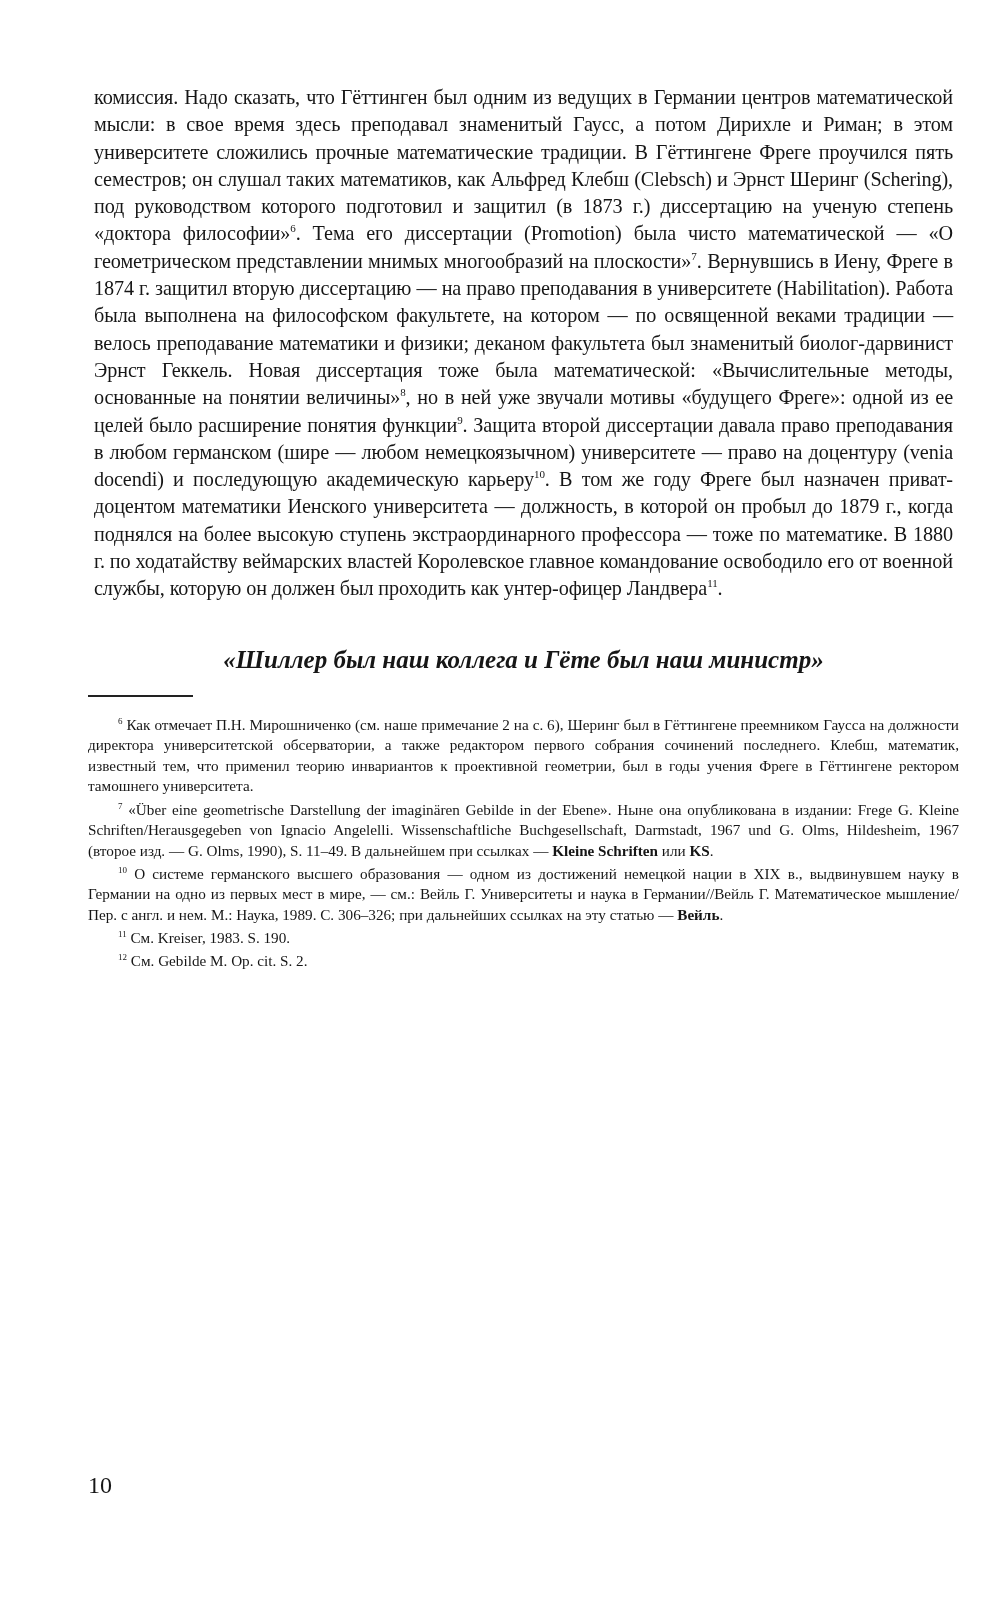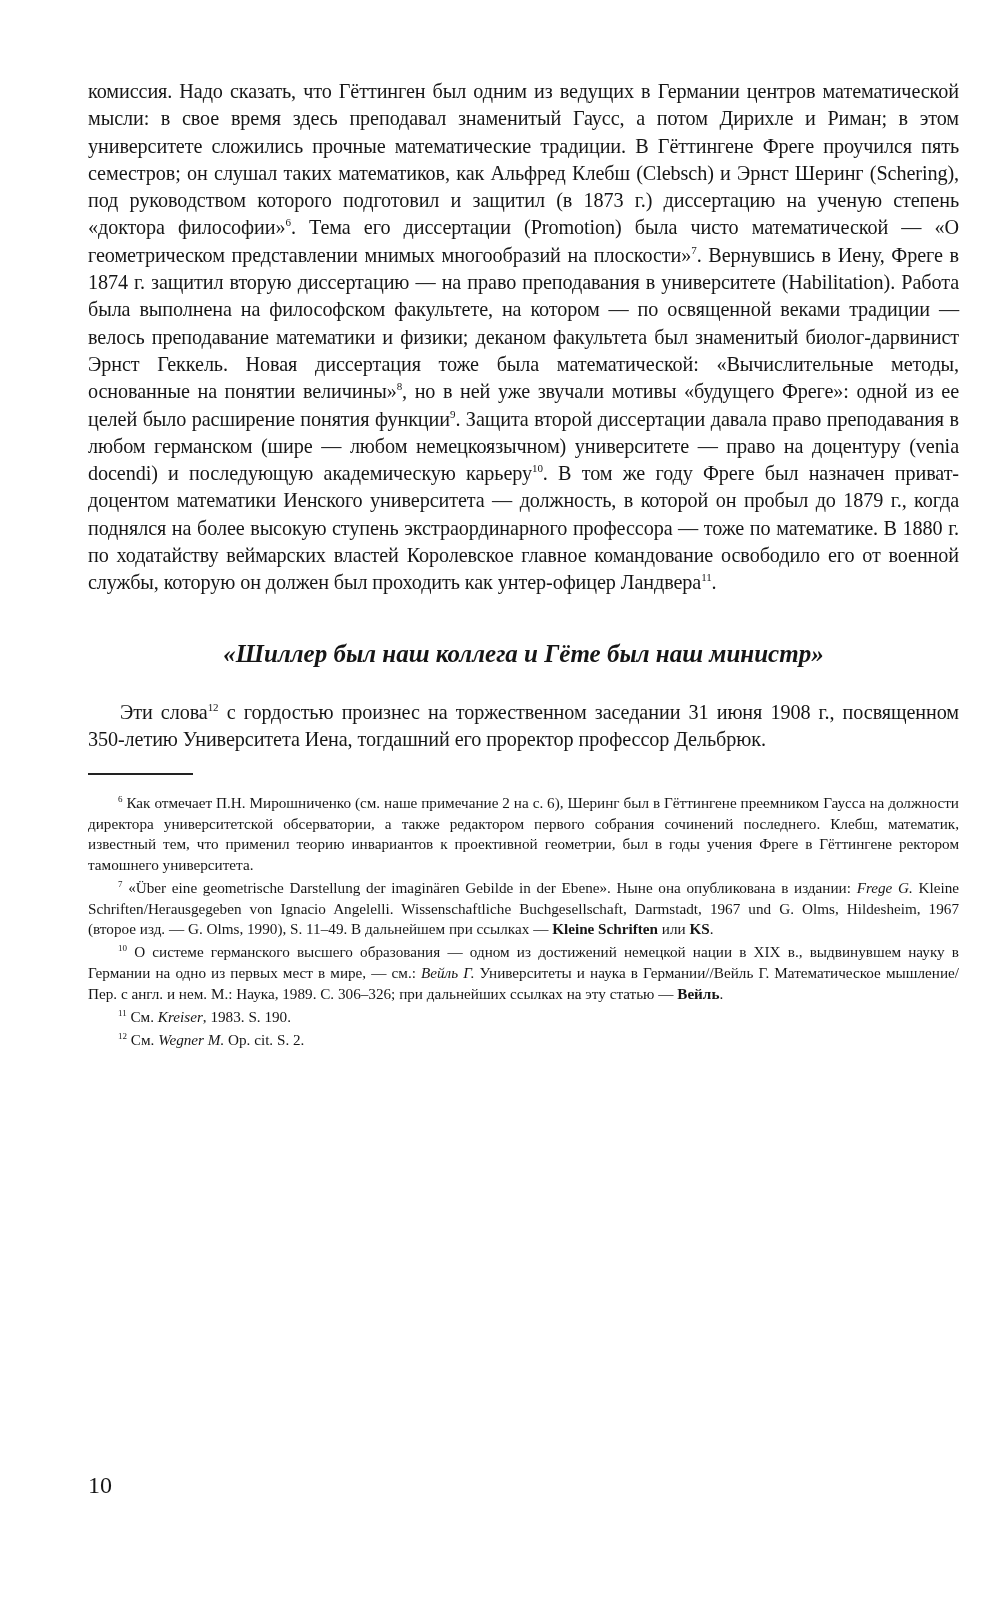--- a/index.html
+++ b/index.html
@@ -3,67 +3,64 @@
 <meta charset="utf-8">
 <style>
   html, body { margin: 0; padding: 0; background: #ffffff; }
   body {
     width: 997px; height: 1600px; position: relative; overflow: hidden;
     font-family: "Liberation Serif", "DejaVu Serif", serif;
     color: #161616;
   }
   .page { position: absolute; left: 88px; top: 78px; width: 871px; }
   .body-text p {
-    margin: 0; font-size: 20.2px; line-height: 27.3px;
+    margin: 6px; font-size: 20.2px; line-height: 27.3px;
     text-align: justify; letter-spacing: -0.1px;
   }
   .body-text p.indent { text-indent: 32px; }
   sup { font-size: 11px; line-height: 0; vertical-align: super; }
   .heading {
-    margin: 42px 0 30px 0; text-align: center;
+    margin: 42px 0 20px 0; text-align: center;
     font-size: 25px; font-weight: bold; font-style: italic; line-height: 30px;
   }
   .rule {
     width: 105px; border-top: 2px solid #222; margin: 20px 0 18px 0;
   }
   .footnotes p {
     margin: 0 0 2.5px 0; font-size: 15.2px; line-height: 20.6px;
     text-align: justify; text-indent: 30px;
   }
   .footnotes sup { font-size: 9px; }
-  .fn-i { font-style: italic; }
+  .fn-i { }
   .fn-b { font-weight: bold; }
   .fn-bi { font-weight: bold; }
   .page-number {
     position: absolute; left: 88px; top: 1471px;
     font-size: 24px; line-height: 28px;
   }
 </style>
 </head>
 <body>
 
 <div class="page">
   <div class="body-text">
     <p>
       <span>комиссия. Надо сказать, что Гёттинген был одним из ведущих в Германии центров математической мысли: в свое время здесь преподавал знаменитый Гаусс, а потом Дирихле и Риман; в этом университете сложились прочные математические традиции. В Гёттингене Фреге проучился пять семестров; он слушал таких математиков, как Альфред Клебш (Clebsch) и Эрнст Шеринг (Schering), под руководством которого подготовил и защитил (в 1873 г.) диссертацию на ученую степень «доктора философии»</span><sup>6</sup><span>. Тема его диссертации (Promotion) была чисто математической — «О геометрическом представлении мнимых многообразий на плоскости»</span><sup>7</sup><span>. Вернувшись в Иену, Фреге в 1874 г. защитил вторую диссертацию — на право преподавания в университете (Habilitation). Работа была выполнена на философском факультете, на котором — по освященной веками традиции — велось преподавание математики и физики; деканом факультета был знаменитый биолог-дарвинист Эрнст Геккель. Новая диссертация тоже была математической: «Вычислительные методы, основанные на понятии величины»</span><sup>8</sup><span>, но в ней уже звучали мотивы «будущего Фреге»: одной из ее целей было расширение понятия функции</span><sup>9</sup><span>. Защита второй диссертации давала право преподавания в любом германском (шире — любом немецкоязычном) университете — право на доцентуру (venia docendi) и последующую академическую карьеру</span><sup>10</sup><span>. В том же году Фреге был назначен приват-доцентом математики Иенского университета — должность, в которой он пробыл до 1879 г., когда поднялся на более высокую ступень экстраординарного профессора — тоже по математике. В 1880 г. по ходатайству веймарских властей Королевское главное командование освободило его от военной службы, которую он должен был проходить как унтер-офицер Ландвера</span><sup>11</sup><span>.</span>
     </p>
   </div>
 
   <div class="heading">«Шиллер был наш коллега и Гёте был наш министр»</div>
 
   <div class="body-text">
-    <p class="indent">
-      <span>Эти слова</span><sup>12</sup><span> с гордостью произнес на торжественном заседании 31 июня 1908 г., посвященном 350-летию Университета Иена, тогдашний его проректор профессор Дельбрюк.</span>
-    </p>
   </div>
 
   <div class="rule"></div>
 
   <div class="footnotes" id="footnotes">
       <p><sup>6</sup> <span>Как отмечает П.Н. Мирошниченко (см. наше примечание 2 на с. 6), Шеринг был в Гёттингене преемником Гаусса на должности директора университетской обсерватории, а также редактором первого собрания сочинений последнего. Клебш, математик, известный тем, что применил теорию инвариантов к проективной геометрии, был в годы учения Фреге в Гёттингене ректором тамошнего университета.</span></p>
       <p><sup>7</sup> <span>«Über eine geometrische Darstellung der imaginären Gebilde in der Ebene». Ныне она опубликована в издании: </span><span class="fn-i">Frege G.</span><span> Kleine Schriften/Herausgegeben von Ignacio Angelelli. Wissenschaftliche Buchgesellschaft, Darmstadt, 1967 und G. Olms, Hildesheim, 1967 (второе изд. — G. Olms, 1990), S. 11–49. В дальнейшем при ссылках — </span><span class="fn-b">Kleine Schriften</span><span> или </span><span class="fn-bi">KS</span><span>.</span></p>
       <p><sup>10</sup> <span>О системе германского высшего образования — одном из достижений немецкой нации в XIX в., выдвинувшем науку в Германии на одно из первых мест в мире, — см.: </span><span class="fn-i">Вейль Г.</span><span> Университеты и наука в Германии//Вейль Г. Математическое мышление/Пер. с англ. и нем. М.: Наука, 1989. С. 306–326; при дальнейших ссылках на эту статью — </span><span class="fn-bi">Вейль</span><span>.</span></p>
       <p><sup>11</sup> <span>См. </span><span class="fn-i">Kreiser</span><span>, 1983. S. 190.</span></p>
-      <p><sup>12</sup> <span>См. </span><span class="fn-i">Wegner M.</span><span> Op. cit. S. 2.</span></p>
+      <p><sup>12</sup> <span>См. </span><span class="fn-i">Gebilde M.</span><span> Op. cit. S. 2.</span></p>
     </div>
 </div>
 
 <div class="page-number">10</div>
 
 </body></html>

